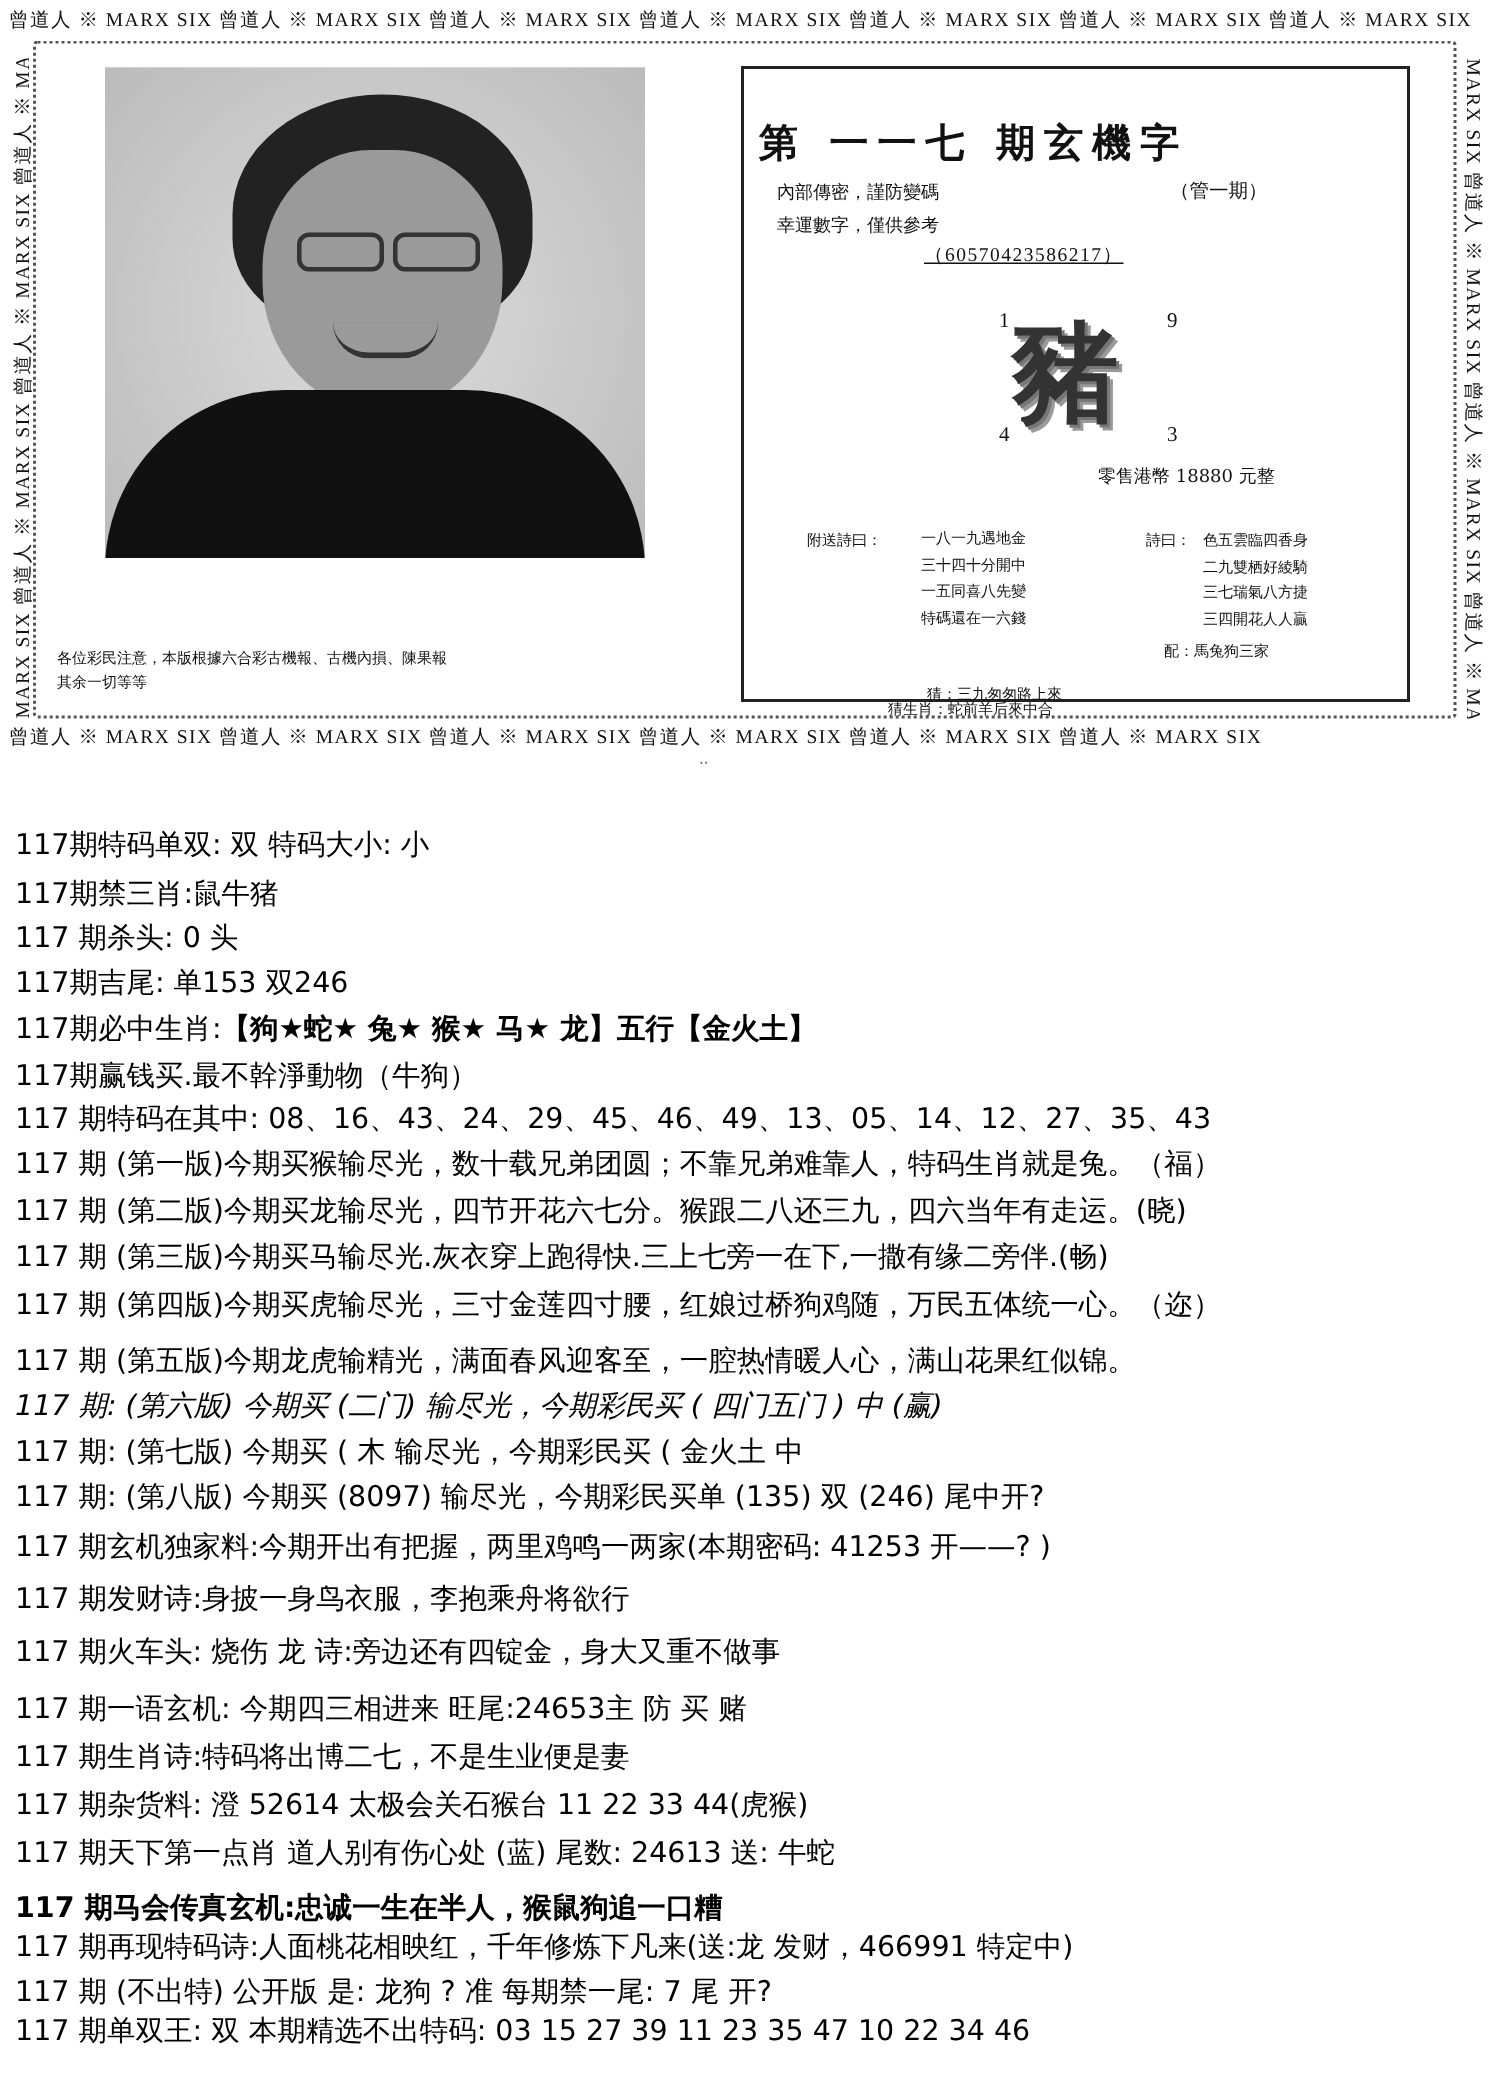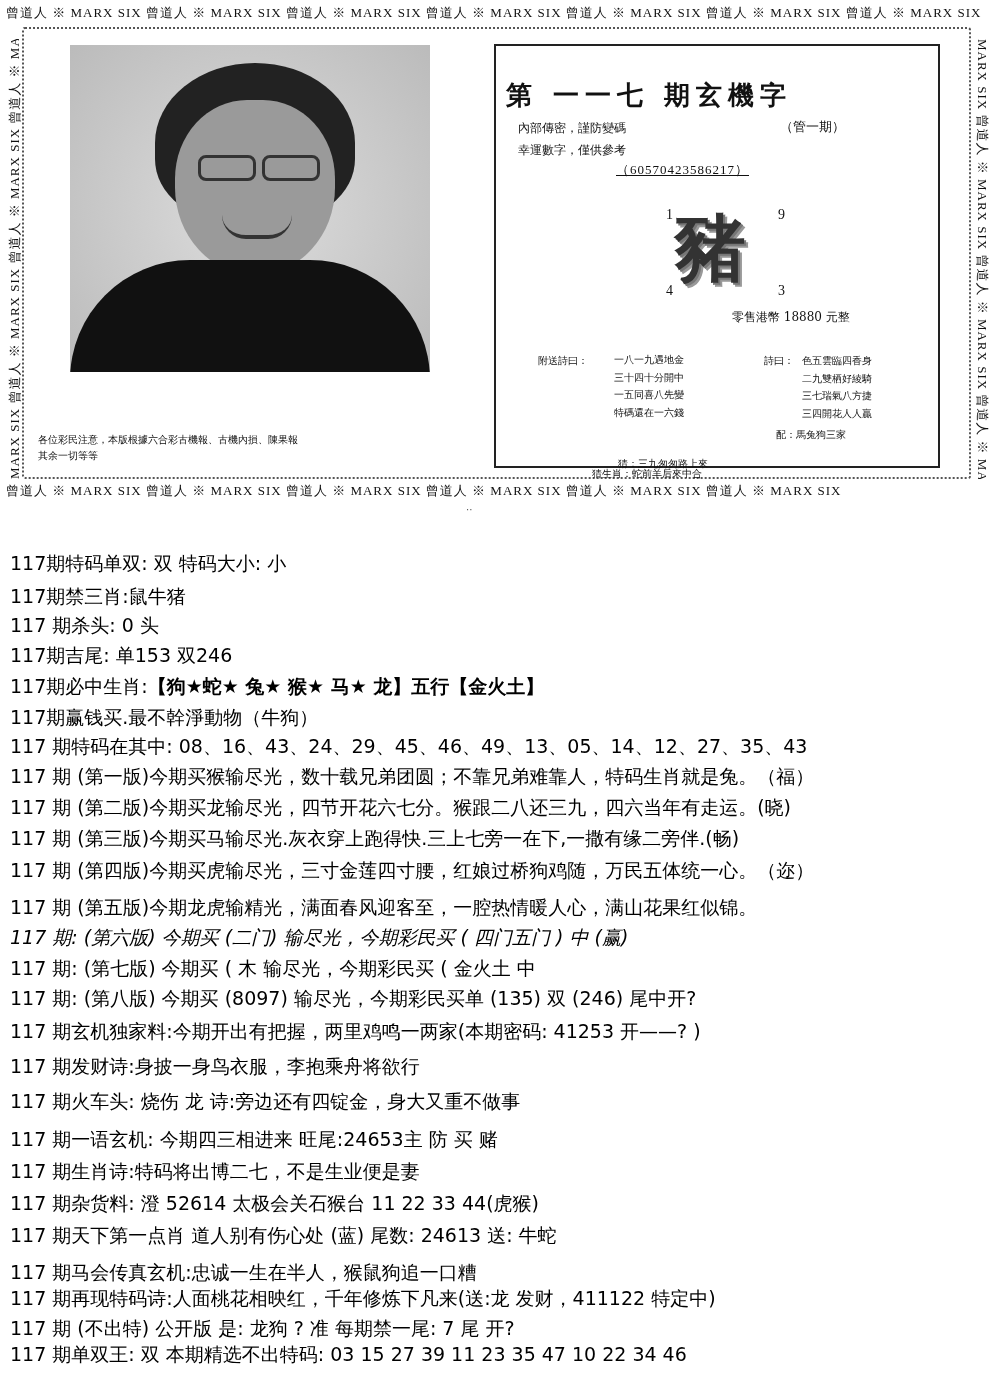--- a/index.html
+++ b/index.html
@@ -123,17 +123,17 @@
   <div class="line" style="top:374px;font-style:italic;"><span class="lbl">117 期: (第六版)</span><span class="val"> 今期买 (二门) 输尽光，今期彩民买 ( 四门五门 ) 中 (赢)</span></div>
   <div class="line" style="top:405px;"><span class="lbl">117 期: (第七版)</span><span class="val"> 今期买 ( 木  输尽光，今期彩民买 ( 金火土  中</span></div>
   <div class="line" style="top:435px;"><span class="lbl">117 期: (第八版)</span><span class="val"> 今期买 (8097) 输尽光，今期彩民买单 (135) 双 (246) 尾中开?</span></div>
   <div class="line" style="top:468px;"><span class="lbl">117 期玄机独家料:</span><span class="val">今期开出有把握，两里鸡鸣一两家(本期密码: 41253    开——? )</span></div>
   <div class="line" style="top:503px;"><span class="lbl">117 期发财诗:</span><span class="val">身披一身鸟衣服，李抱乘舟将欲行</span></div>
   <div class="line" style="top:538px;"><span class="lbl">117 期火车头:</span><span class="val"> 烧伤 龙  诗:旁边还有四锭金，身大又重不做事</span></div>
   <div class="line" style="top:576px;"><span class="lbl">117 期一语玄机:</span><span class="val"> 今期四三相进来  旺尾:24653主     防    买    赌</span></div>
   <div class="line" style="top:608px;"><span class="lbl">117 期生肖诗:</span><span class="val">特码将出博二七，不是生业便是妻</span></div>
   <div class="line" style="top:640px;"><span class="lbl">117 期杂货料:</span><span class="val"> 澄    52614    太极会关石猴台    11  22  33  44(虎猴)</span></div>
   <div class="line" style="top:672px;"><span class="lbl">117 期天下第一点肖</span><span class="val">  道人别有伤心处    (蓝)  尾数: 24613 送: 牛蛇</span></div>
-  <div class="line" style="top:709px;"><span class="lbl">117 期马会传真玄机:</span><span class="val">忠诚一生在半人，猴鼠狗追一口糟</span></div>
-  <div class="line" style="top:735px;"><span class="lbl">117 期再现特码诗:</span><span class="val">人面桃花相映红，千年修炼下凡来(送:龙 发财，411122 特定中)</span></div>
+  <div class="line" style="top:709px;font-weight:bold;"><span class="lbl">117 期马会传真玄机:</span><span class="val">忠诚一生在半人，猴鼠狗追一口糟</span></div>
+  <div class="line" style="top:735px;"><span class="lbl">117 期再现特码诗:</span><span class="val">人面桃花相映红，千年修炼下凡来(送:龙 发财，466991 特定中)</span></div>
   <div class="line" style="top:765px;"><span class="lbl">117 期 (不出特) 公开版 是:</span><span class="val"> 龙狗   ? 准  每期禁一尾: 7  尾  开?</span></div>
   <div class="line" style="top:791px;"><span class="lbl">117 期单双王:</span><span class="val">  双  本期精选不出特码: 03 15 27 39  11 23 35 47  10 22 34 46</span></div>
 </div>
 
 </body></html>

